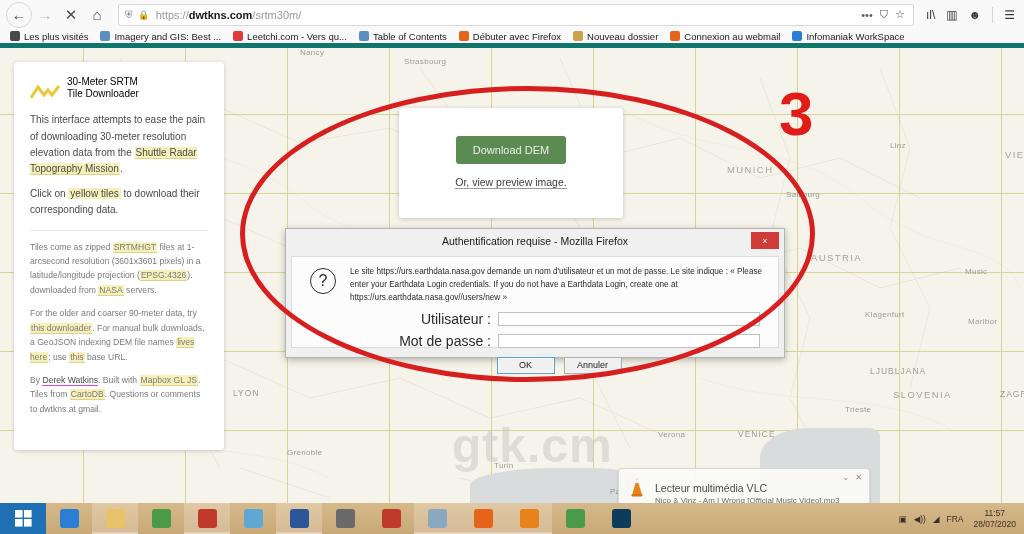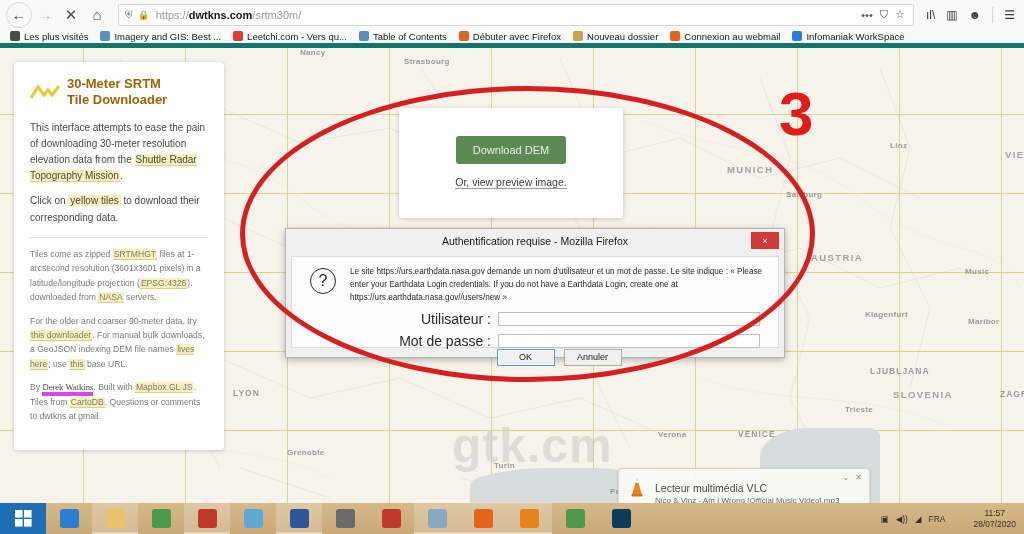--- a/index.html
+++ b/index.html
@@ -40,38 +40,38 @@
   .map { position:absolute; left:0; top:48px; width:1024px; height:455px;
          background:#f6f4ea; overflow:hidden; }
   .mapgrid { position:absolute; inset:0;
     background-image:
       repeating-linear-gradient(to right, transparent 0 101px, #d6cf86 101px 102px),
       repeating-linear-gradient(to bottom, transparent 0 78px, #d6cf86 78px 79px);
     background-position: -18px -12px; opacity:.85; }
   .roads { position:absolute; inset:0; opacity:.28; }
   .sea { position:absolute; background:#d9dcdc; }
   .mlabel { position:absolute; font-size:8px; color:#9a9a99; white-space:nowrap;
-            letter-spacing:.3px;font-weight:bold; }
+            letter-spacing:.3px; }
   .mlabel.cap { font-size:9.5px; letter-spacing:1.4px; color:#a3a3a1; }
   .mlabel.big { font-size:8.5px; letter-spacing:1px; }
   .watermark { position:absolute; left:452px; top:370px; font-size:48px; font-weight:bold;
                color:#c9c9c9; opacity:.55; letter-spacing:1px; }
 
   
   .panel { position:absolute; left:14px; top:62px; width:210px; height:388px;
            background:#fff; border-radius:4px; box-shadow:0 1px 4px rgba(0,0,0,.18);
            padding:14px 16px; }
   .phead { display:flex; align-items:flex-start; gap:7px; margin-bottom:12px; }
   .phead .logo { flex:none; margin-top:8px; }
-  .ptitle { font-size:13px; font-weight:bold; color:#a16207; line-height:1.22; }
+  .ptitle { font-size:10px; font-weight:normal; color:#000000; line-height:1.22; }
   .ptext { font-size:10px; color:#4a4a4a; line-height:1.62; margin-bottom:9px; }
   .ptext.small { font-size:8.6px; color:#7b7b7b; line-height:1.68; }
   .hl { background:#f7f0b8; padding:0 2px; }
   .lk { background:#f7f0b8; padding:0 1px; border-bottom:1px solid #ded08a; }
-  .lk2 { color:#4a4a4a; border-bottom:4px solid #d946ef;font-family:Liberation Serif, serif; }
+  .lk2 { color:#4a4a4a; border-bottom:1px solid #d946ef; }
   .pdiv { height:1px; background:#e4e4e4; margin:11px 0 9px; }
 
   
   .tilepop { position:absolute; left:399px; top:108px; width:224px; height:110px;
              background:#fff; border-radius:3px; box-shadow:0 1px 5px rgba(0,0,0,.2);
              display:flex; flex-direction:column; align-items:center; padding-top:16px; }
   .tiletxt { font-size:10.5px; color:#3c3c3c; }
   .tilecode { background:#f7f0b8; font-family:"Liberation Mono", monospace;
               font-size:10.5px; padding:1px 3px; letter-spacing:.4px; color:#222; }
   .dlbtn { margin-top:12px; background:#5b8a52; color:#eaf0e8; font-size:11px;
@@ -89,21 +89,21 @@
               color:#fff; font-size:9px; display:flex; align-items:center; justify-content:center; }
   .dlgbody { margin:3px 5px 0; background:#fcfcfc; border:1px solid #dcdcdc;
              height:92px; padding:9px 10px 0; display:flex; }
   .qmark { width:26px; height:26px; border:1.6px solid #2b2b2b; border-radius:50%;
            font-size:16px; display:flex; align-items:center; justify-content:center;
            color:#2b2b2b; flex:none; margin:2px 14px 0 8px; }
   .dlgmsg { font-size:8.2px; color:#2a2a2a; line-height:1.58; }
   .frow { display:flex; align-items:center; margin-top:6px; }
   .flabel { width:148px; text-align:right; font-size:14px; color:#2a2a2a; padding-right:7px; }
   .finput { flex:1; height:14px; background:#fff; border:1px solid #bfbfbf; margin-right:8px; }
-  .dlgbtns { display:flex; justify-content:center; gap:9px; margin-top:0; }
+  .dlgbtns { display:flex; justify-content:center; gap:9px; margin-top:8px; }
   .dbtn { width:58px; height:17px; font-size:9px; background:#f0f0f0; border:1px solid #adadad;
           display:flex; align-items:center; justify-content:center; color:#1a1a1a; }
   .dbtn.primary { border:1px solid #5a9fd4; box-shadow:inset 0 0 0 1px #fff; }
 
   
   .ellipse { position:absolute; left:240px; top:86px; width:575px; height:296px;
              border:5px solid #d81f1f; border-radius:50%; pointer-events:none; }
   .numeral { position:absolute; left:779px; top:78px; font-size:62px; font-weight:bold;
              color:#e01b18; font-family:"Liberation Sans", sans-serif; }
 
@@ -119,21 +119,21 @@
 
   
   .taskbar { position:absolute; left:0; top:503px; width:1024px; height:31px;
              background:linear-gradient(to bottom,#d6b98a,#c9a877); display:flex; align-items:center; }
   .tstart { width:46px; height:31px; background:#1f6fb5; display:flex; align-items:center;
             justify-content:center; }
   .titem { width:46px; height:31px; display:flex; align-items:center; justify-content:center; }
   .titem.active { background:rgba(255,255,255,.22); box-shadow:inset 0 -2px 0 rgba(255,255,255,.35); }
   .tray { margin-left:auto; display:flex; align-items:center; gap:7px; padding-right:8px; }
   .tray span { font-size:8.5px; color:#3a3026; }
-  .clock { text-align:center; line-height:1.22; margin-left:21px; }
+  .clock { text-align:center; line-height:1.22; margin-left:3px; }
   .clock div { font-size:8.5px; color:#3a3026; }
 </style>
 </head>
 <body>
 
 <div id="root">
 
   <div class="chrome">
     <div class="navbar">
       <div class="navbtn first">←</div>

